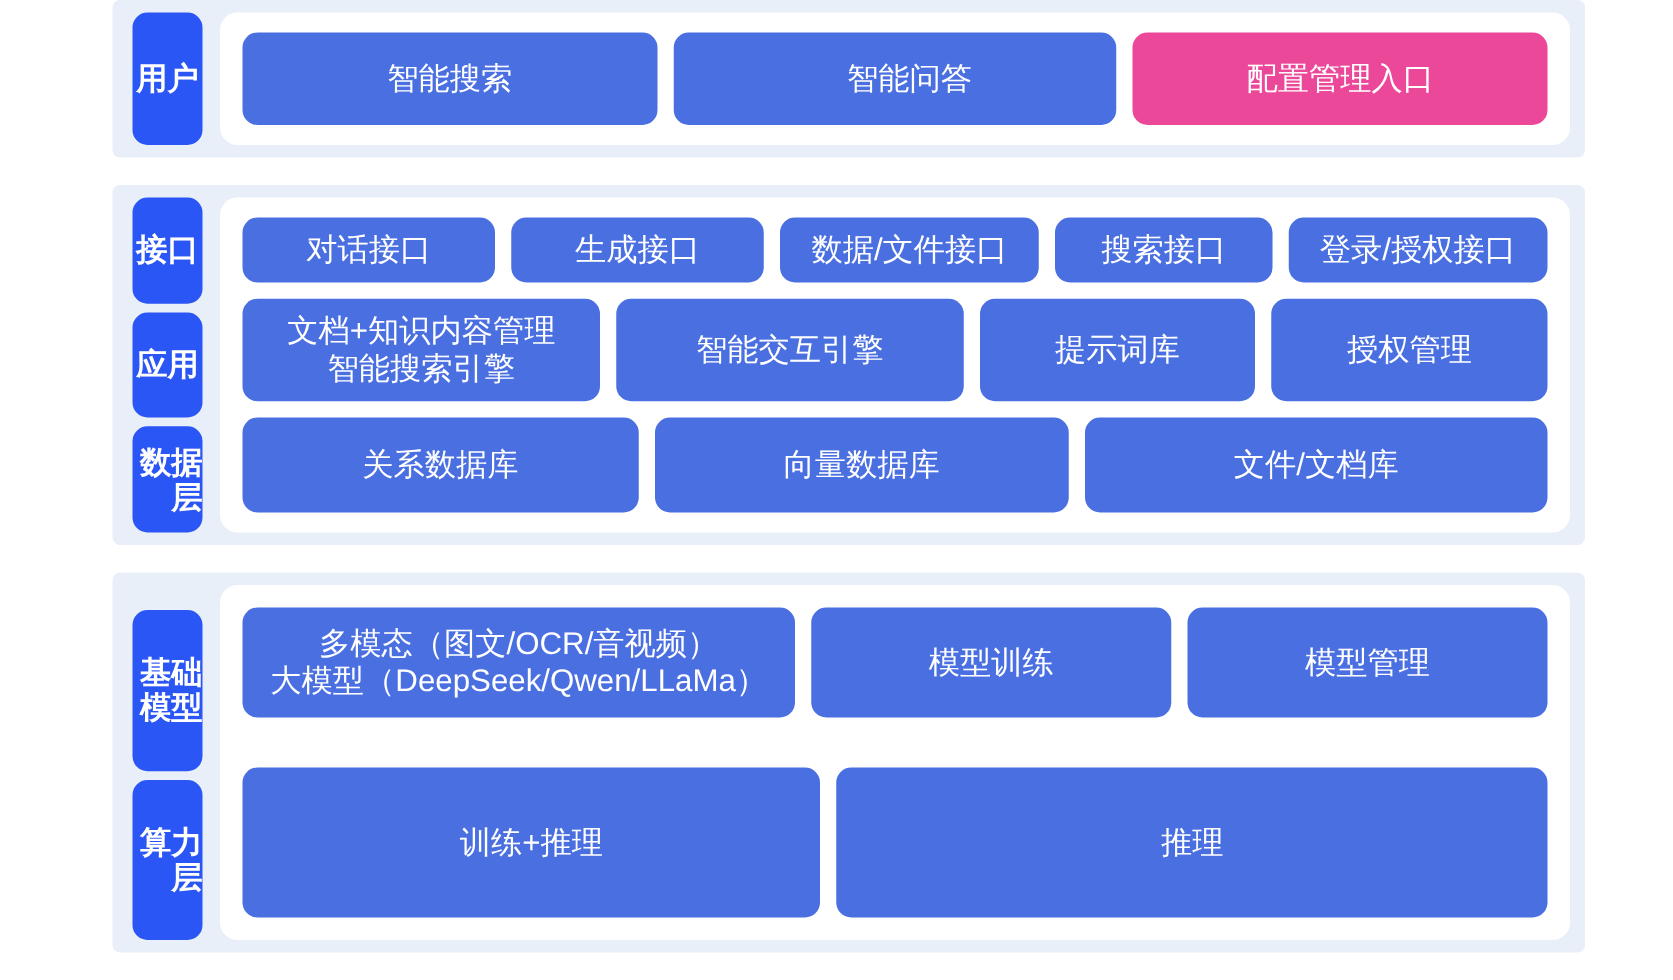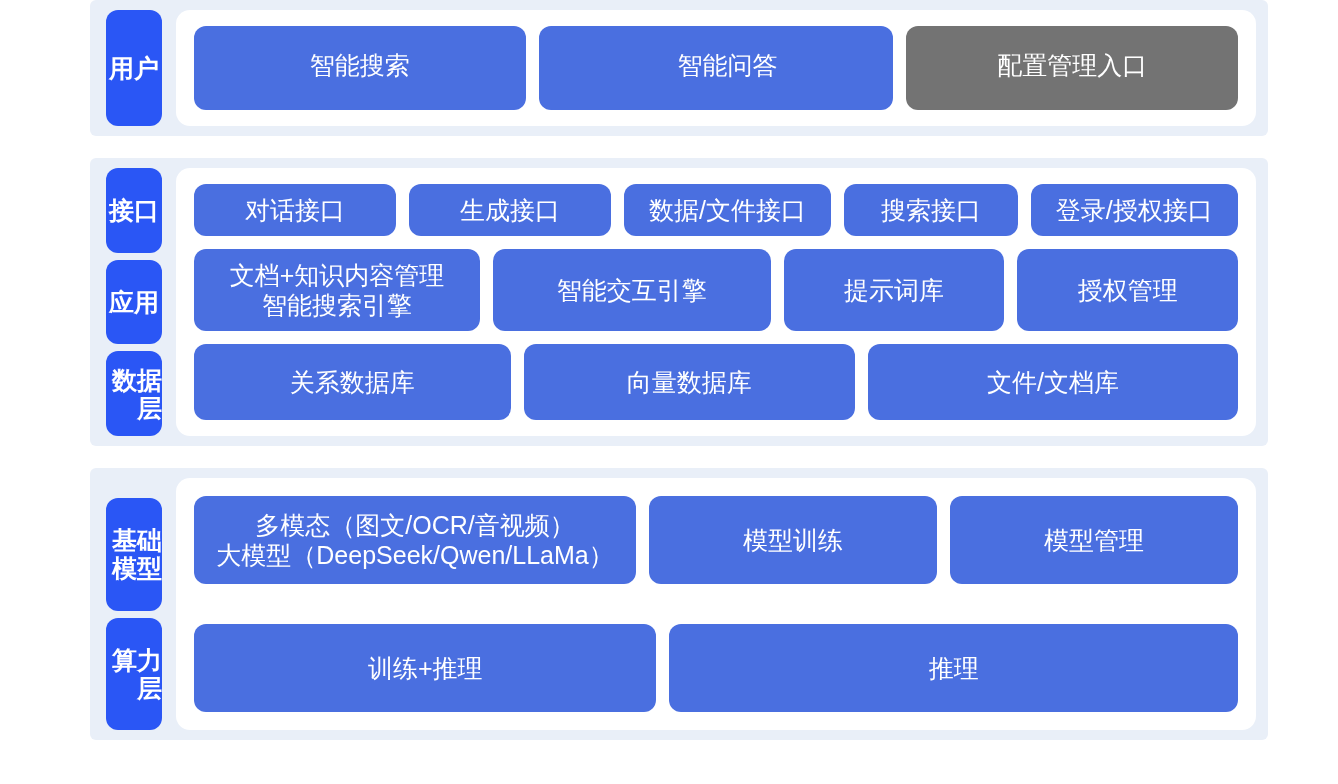--- a/index.html
+++ b/index.html
@@ -87,53 +87,53 @@
     font-size: 25px;
     line-height: 1.22;
     padding: 6px 10px;
     box-sizing: border-box;
     white-space: pre-line;
   }
 
   
   #section-user .layer-label { flex: 1 1 auto; }
   #section-user .card { padding: 16px 18px; }
-  #section-user .box { height: 84px; flex: 1 1 0; font-family: Liberation Mono, monospace; }
+  #section-user .box { height: 74px; flex: 1 1 0; }
 
   
   #section-middle .label-col { justify-content: space-between; }
   #section-middle .layer-label { flex: 1 1 0; }
   #section-middle .card { padding: 16px 18px; }
   #section-middle .row-interface .box { height: 52px; }
   #section-middle .row-app .box { height: 82px; }
   #section-middle .row-data .box { height: 76px; }
 
   
   #section-bottom .label-col { justify-content: space-between; }
   #section-bottom .layer-label { flex: 1 1 0; }
   #section-bottom .card { padding: 18px 18px; }
   #section-bottom .row-model .box { height: 88px; }
-  #section-bottom .row-compute .box { height: 88px; }
+  #section-bottom .row-compute .box { height: 120px; }
 
   .box.multiline { line-height: 1.2; }
 </style>
 </head>
 <body style="background: rgb(255, 255, 255);">
 
 <div class="diagram">
 
   <div class="section" id="section-user" style="background: rgb(233, 239, 248);">
     <div class="label-col">
       <div class="layer-label" style="background: rgb(42, 86, 245); color: rgb(255, 255, 255);">用户</div>
     </div>
     <div class="card" style="background: rgb(255, 255, 255);">
       <div class="row row-user">
         <div class="box" style="flex: 1 1 0px; background: rgb(74, 111, 224); color: rgb(255, 255, 255);">智能搜索</div>
         <div class="box" style="flex: 1 1 0px; background: rgb(74, 111, 224); color: rgb(255, 255, 255); padding-left: 33px;">智能问答</div>
-        <div class="box" style="flex: 1 1 0px; background: #737373; color: rgb(255, 255, 255);">配置管理入口</div>
+        <div class="box" style="flex: 1 1 0px; background: #ec4899; color: rgb(255, 255, 255);">配置管理入口</div>
       </div>
     </div>
   </div>
 
   <div class="section" id="section-middle" style="background: rgb(233, 239, 248);">
     <div class="label-col">
       <div class="layer-label" style="background: rgb(42, 86, 245); color: rgb(255, 255, 255);">接口</div>
       <div class="layer-label" style="background: rgb(42, 86, 245); color: rgb(255, 255, 255);">应用</div>
       <div class="layer-label" style="background: rgb(42, 86, 245); color: rgb(255, 255, 255);">数据层</div>
     </div>

